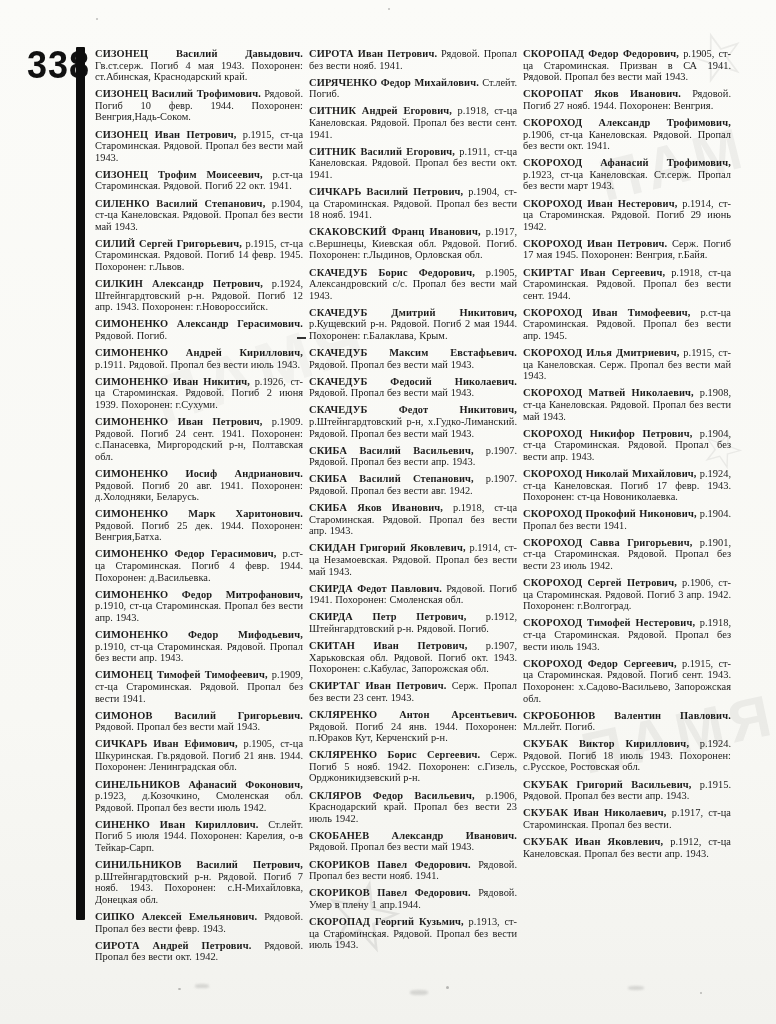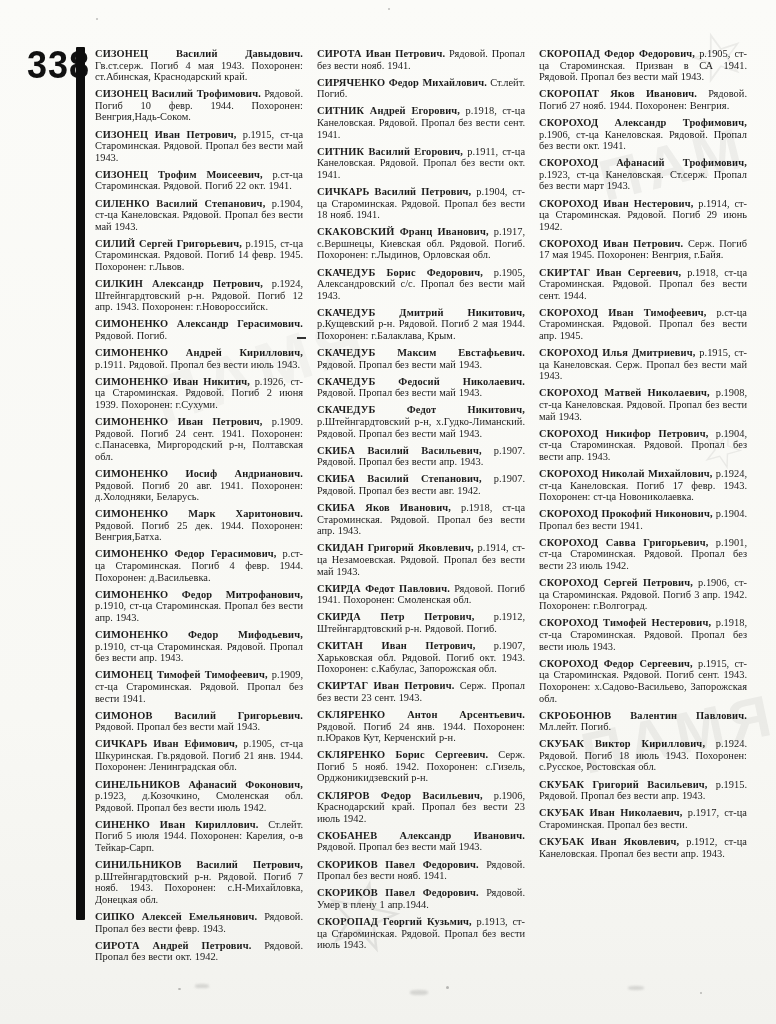--- a/index.html
+++ b/index.html
@@ -39,21 +39,21 @@
     background: #0d0d0d;
     border-radius: 1px;
   }
   
   .columns {
     position: absolute;
     left: 95px;
     top: 48px;
     width: 650px;
     display: flex;
-    gap: 14px;
+    gap: 6px;
   }
   .col {
     width: 208px;
     flex: 0 0 208px;
   }
   .entry {
     margin: 0 0 5.5px 0;
     font-size: 10.4px;
     line-height: 11.6px;
     text-align: justify;

